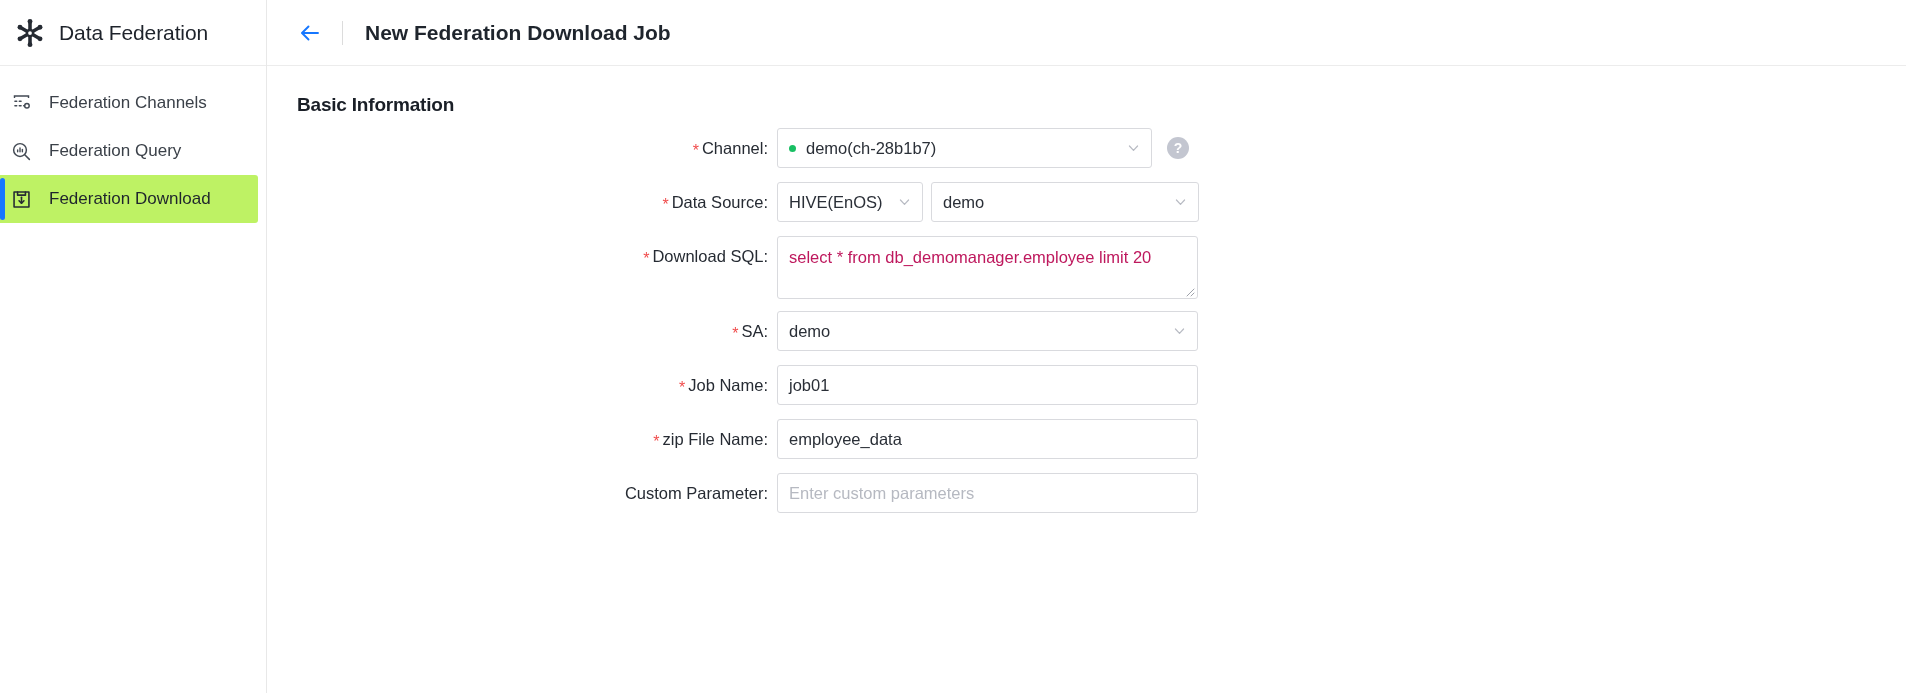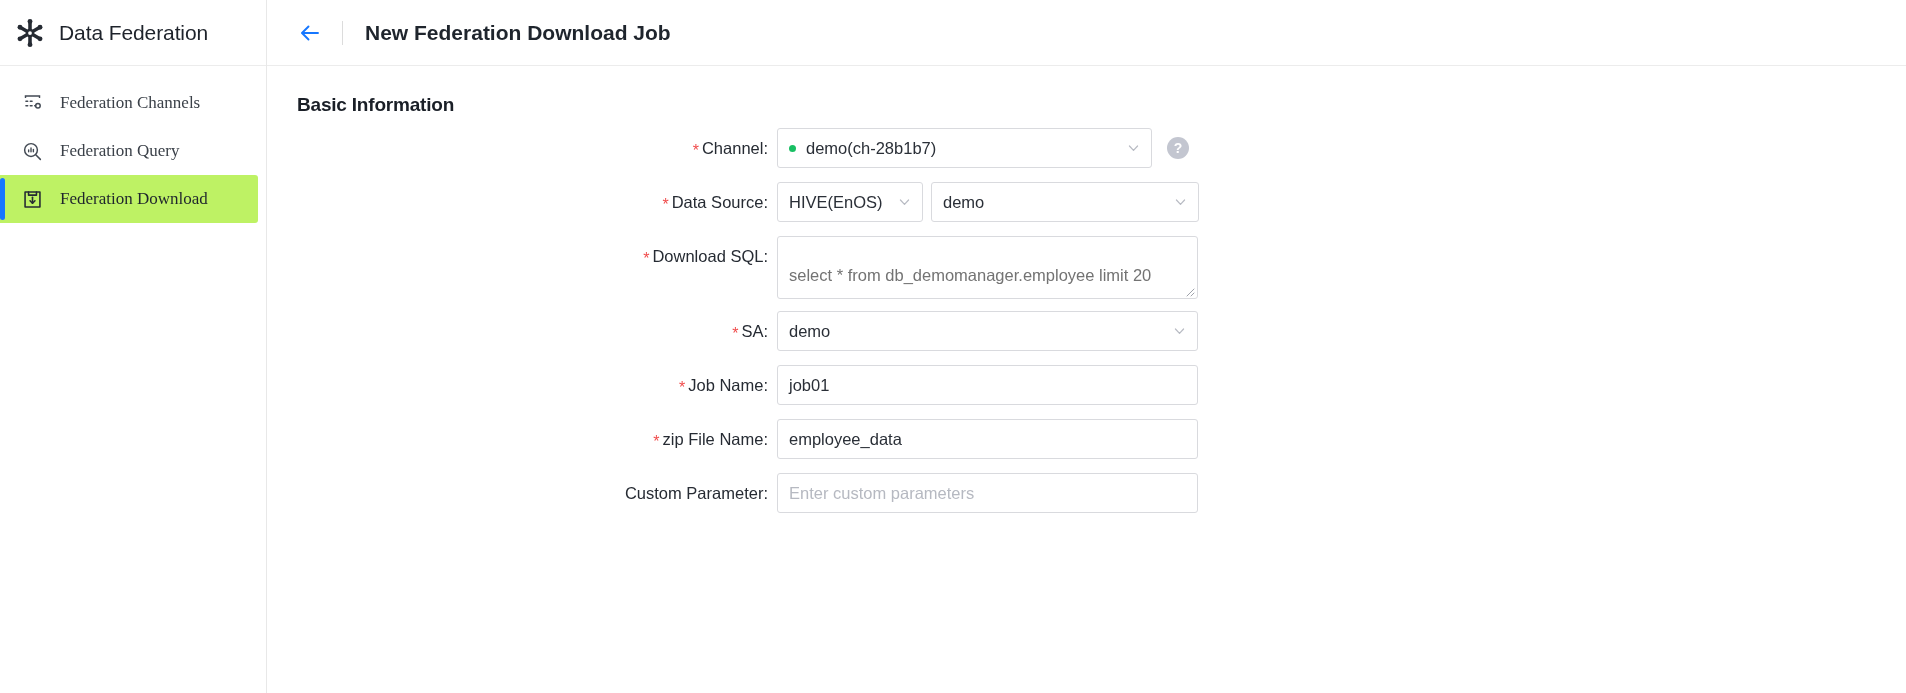--- a/index.html
+++ b/index.html
@@ -55,25 +55,24 @@
   .nav {
     padding-top: 13px;
     display: flex;
     flex-direction: column;
   }
   .nav-item {
     position: relative;
     height: 48px;
     display: flex;
     align-items: center;
-    padding-left: 21px;
+    padding-left: 10px;
     cursor: pointer;
     margin-right: 8px;
     border-radius: 0 3px 3px 0;
-    font-family: Liberation Serif, serif;
   }
   .nav-item.active {
     background: #bef264;
   }
   .nav-item.active:before {
     content: "";
     position: absolute;
     left: 0; top: 3px; bottom: 3px;
     width: 5px;
     border-radius: 3px;
@@ -212,23 +211,23 @@
     margin-right: 10px;
     flex: 0 0 7px;
   }
 
   .sql-box {
     width: 421px;
     height: 63px;
     border: 1px solid #d9dade;
     border-radius: 3px;
     background: #fff;
-    padding: 27px 11px 0 11px;
+    padding: 9px 11px 0 11px;
     font-size: 16.5px;
-    color: #737373;
+    color: #be185d;
     line-height: 22px;
     position: relative;
     resize: none;
     font-family: "Liberation Sans", sans-serif;
     overflow: hidden;
   }
   .resize-grip {
     position: absolute;
     right: 2px; bottom: 1px;
     width: 12px; height: 12px;

